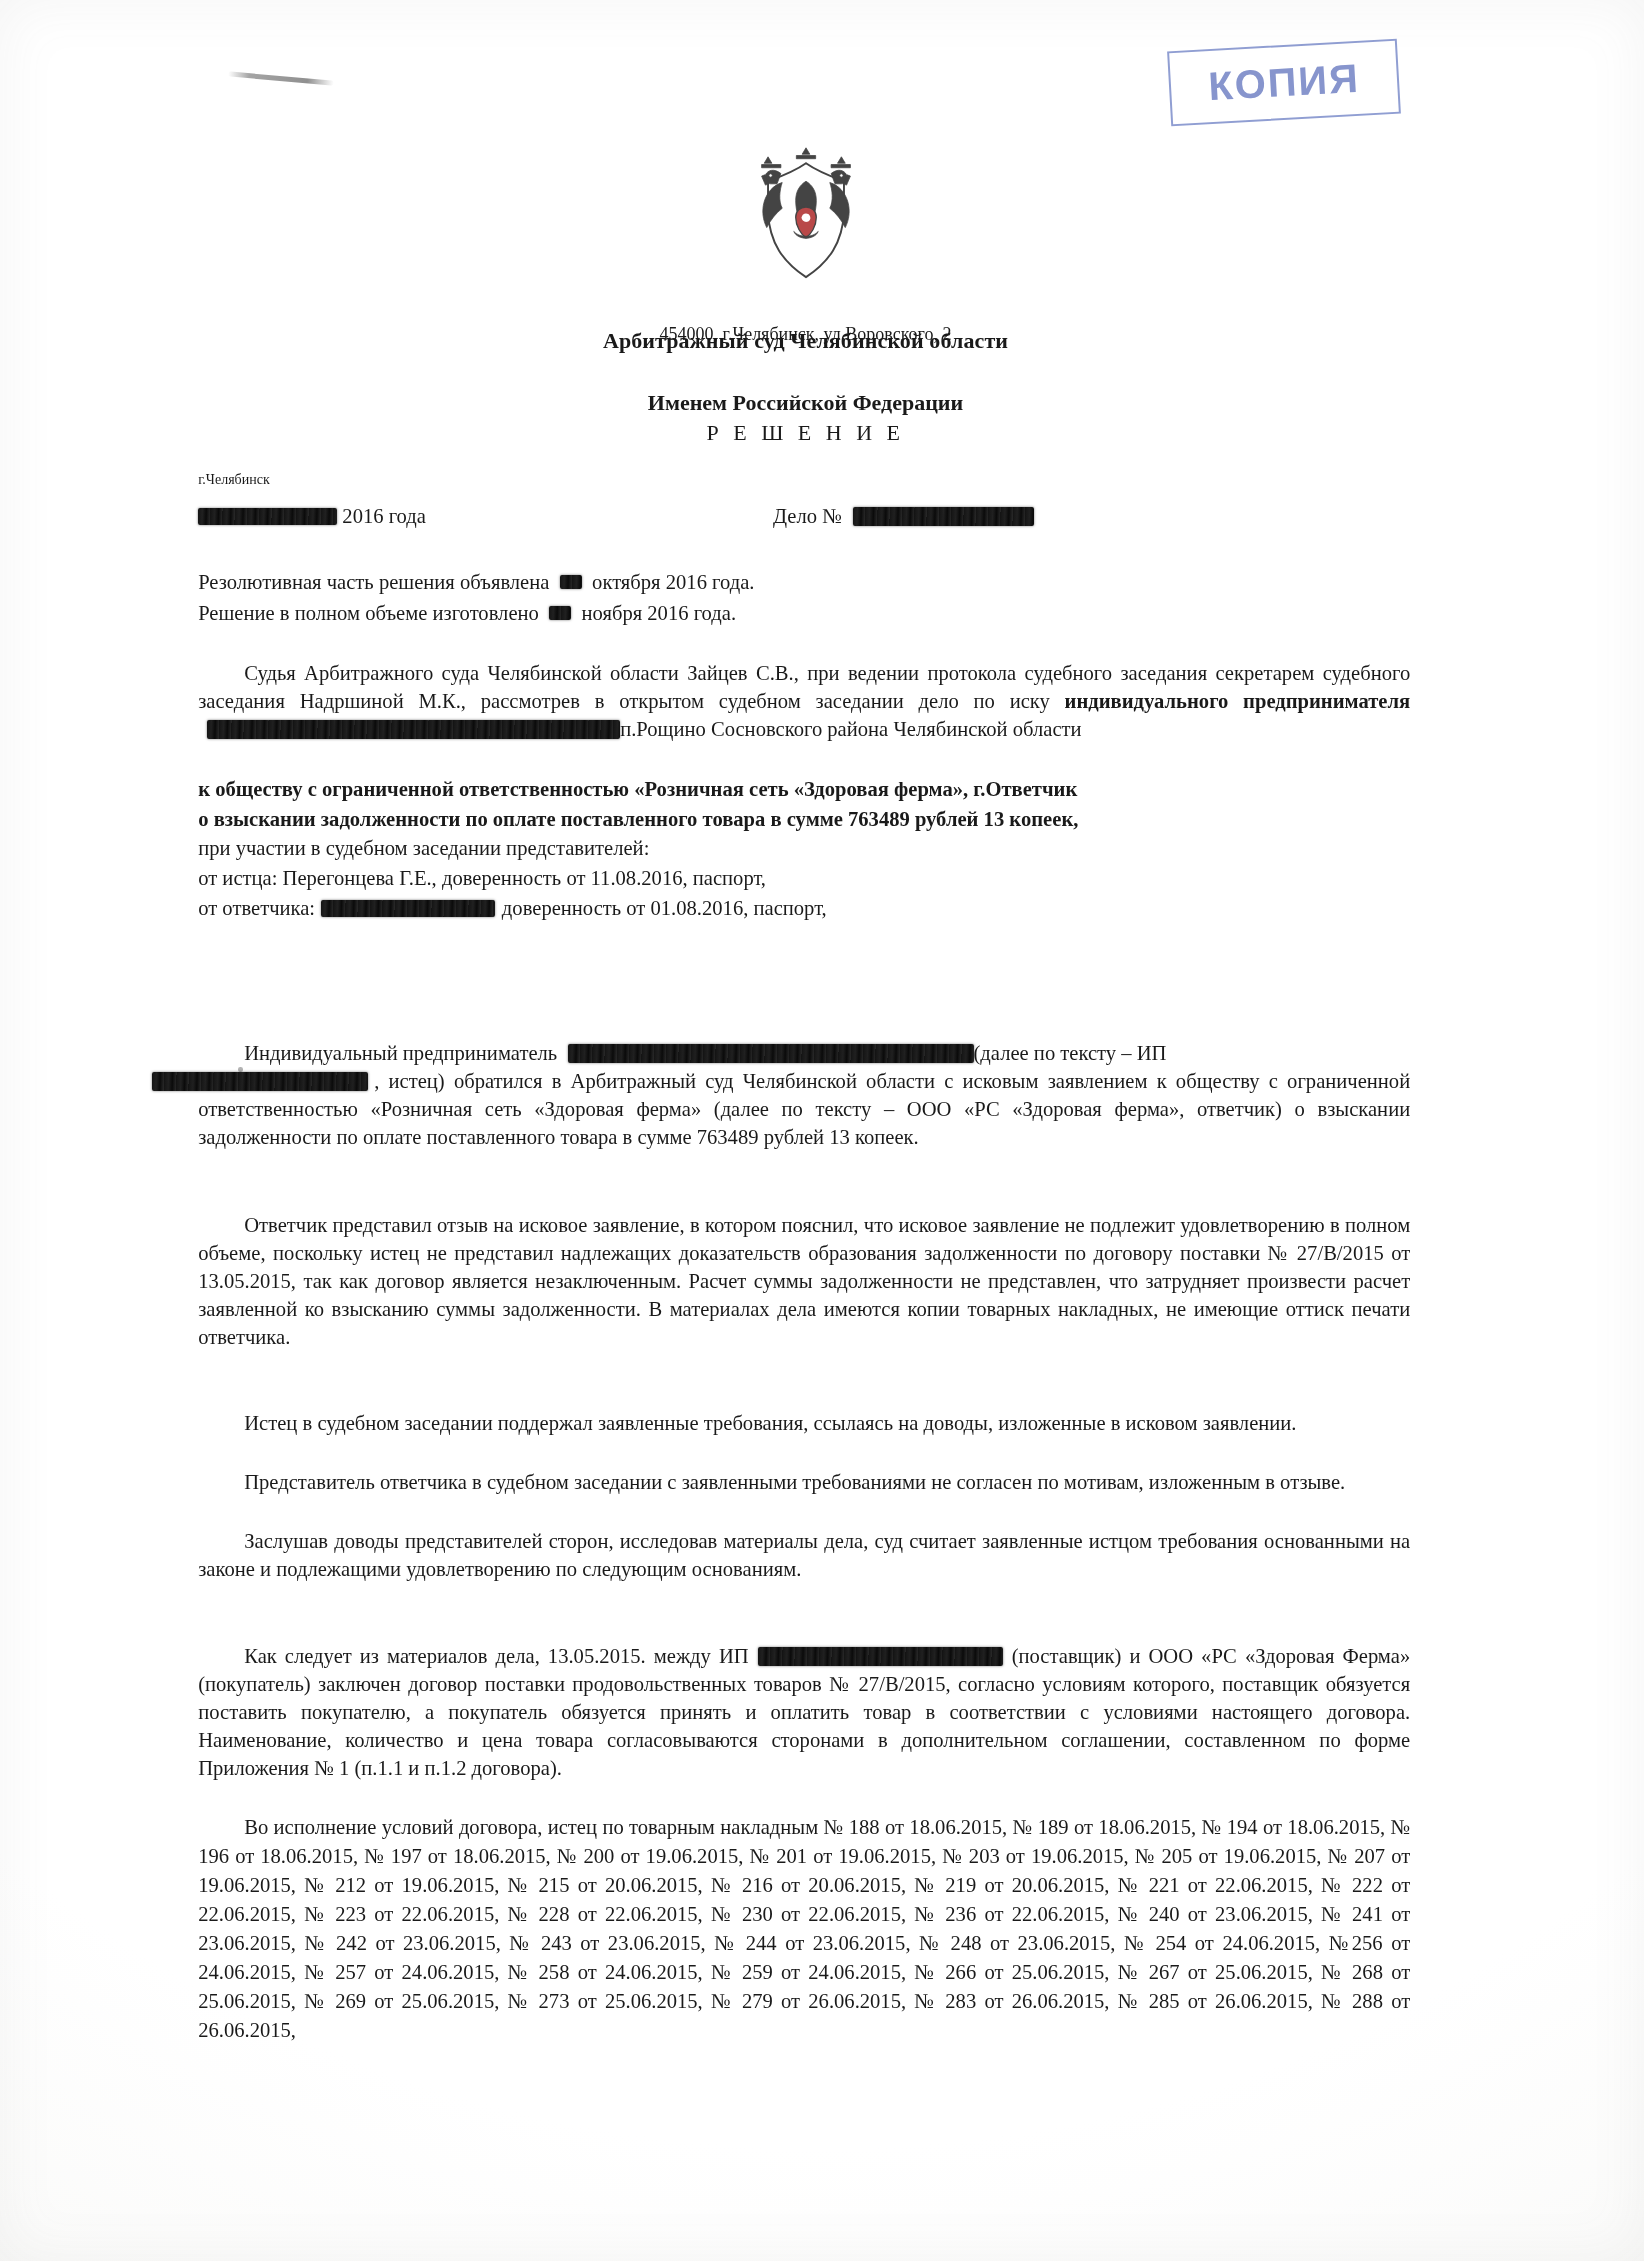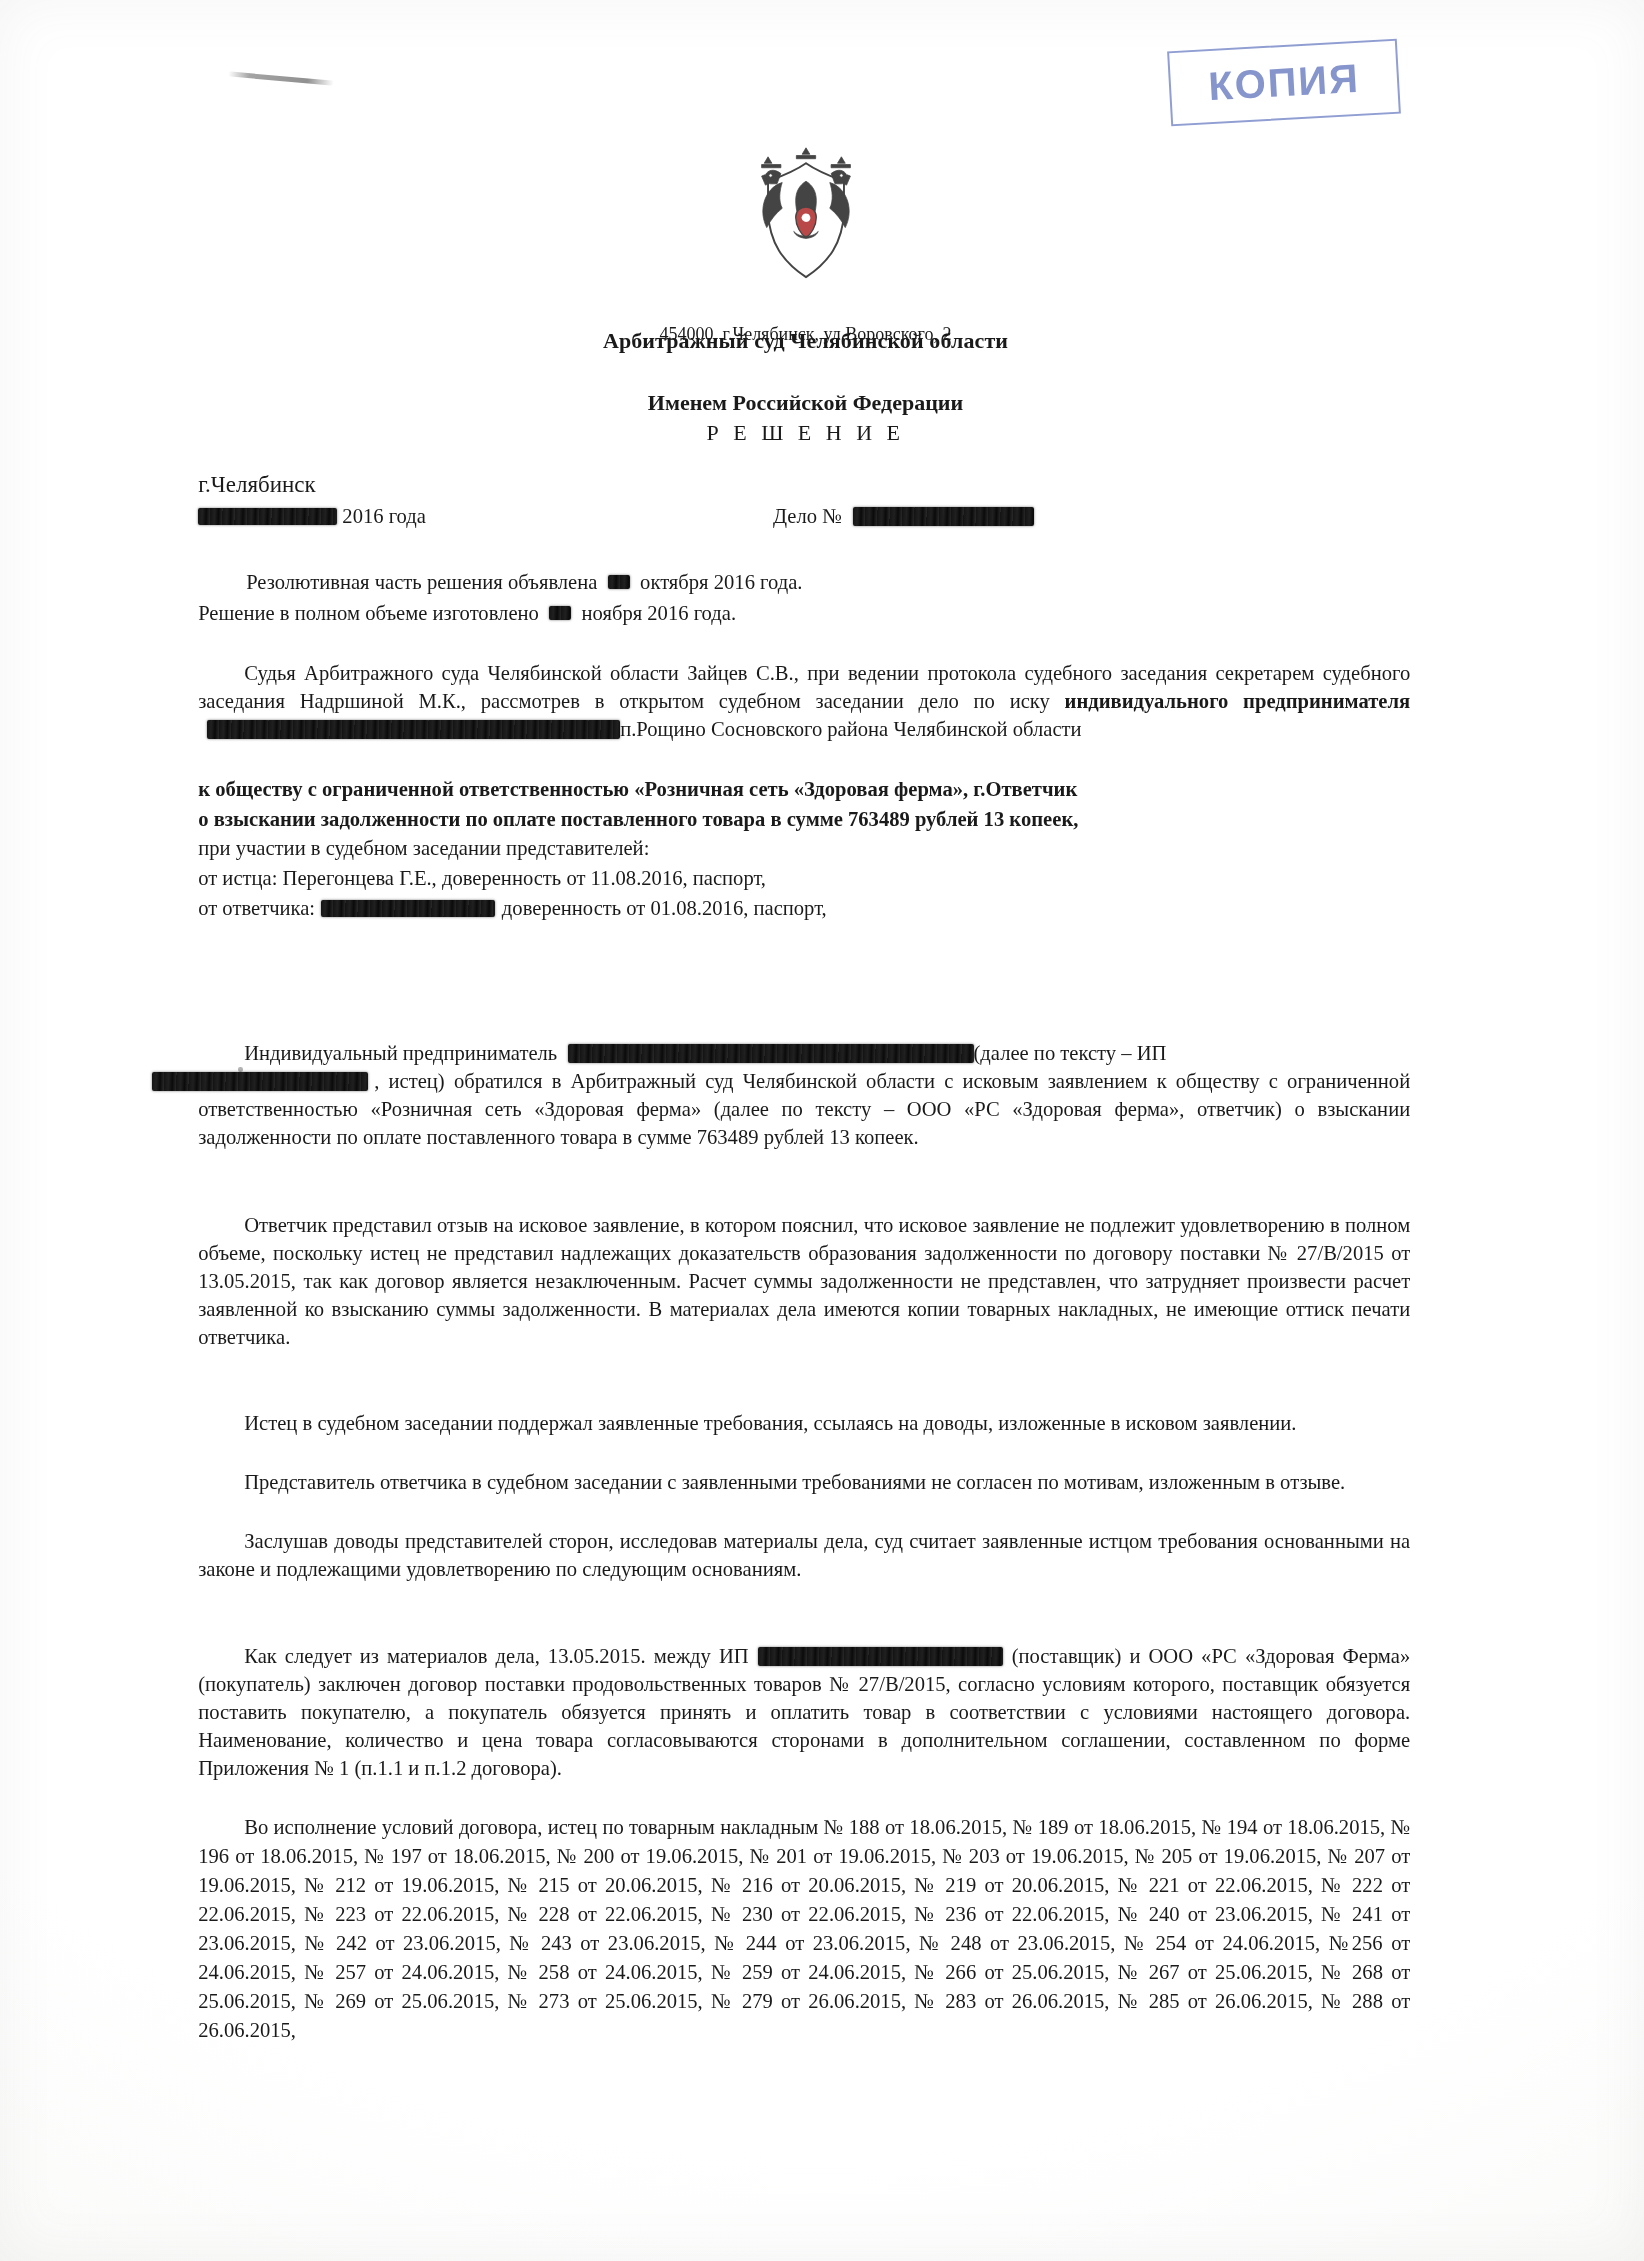--- a/index.html
+++ b/index.html
@@ -121,41 +121,40 @@
     top: 420px;
     font-size: 22px;
     font-weight: normal;
     letter-spacing: 4.5px;
   }
 
   .city {
     position: absolute;
     left: 5.2px;
     top: 472px;
-    font-size: 23px;
+    font-size: 14px;
   }
   .date-line {
     position: absolute;
     left: 5.2px;
     top: 505px;
     font-size: 20.6px;
   }
   .case-line {
     position: absolute;
     left: 580px;
     top: 505px;
     font-size: 20.6px;
   }
 
   .res-1 {
     position: absolute;
     left: 5.2px;
     top: 571px;
     font-size: 20.6px;
-    margin-left: 48px;
   }
   .res-2 {
     position: absolute;
     left: 5.2px;
     top: 602px;
     font-size: 20.6px;
   }
 
   .para {
     position: absolute;

